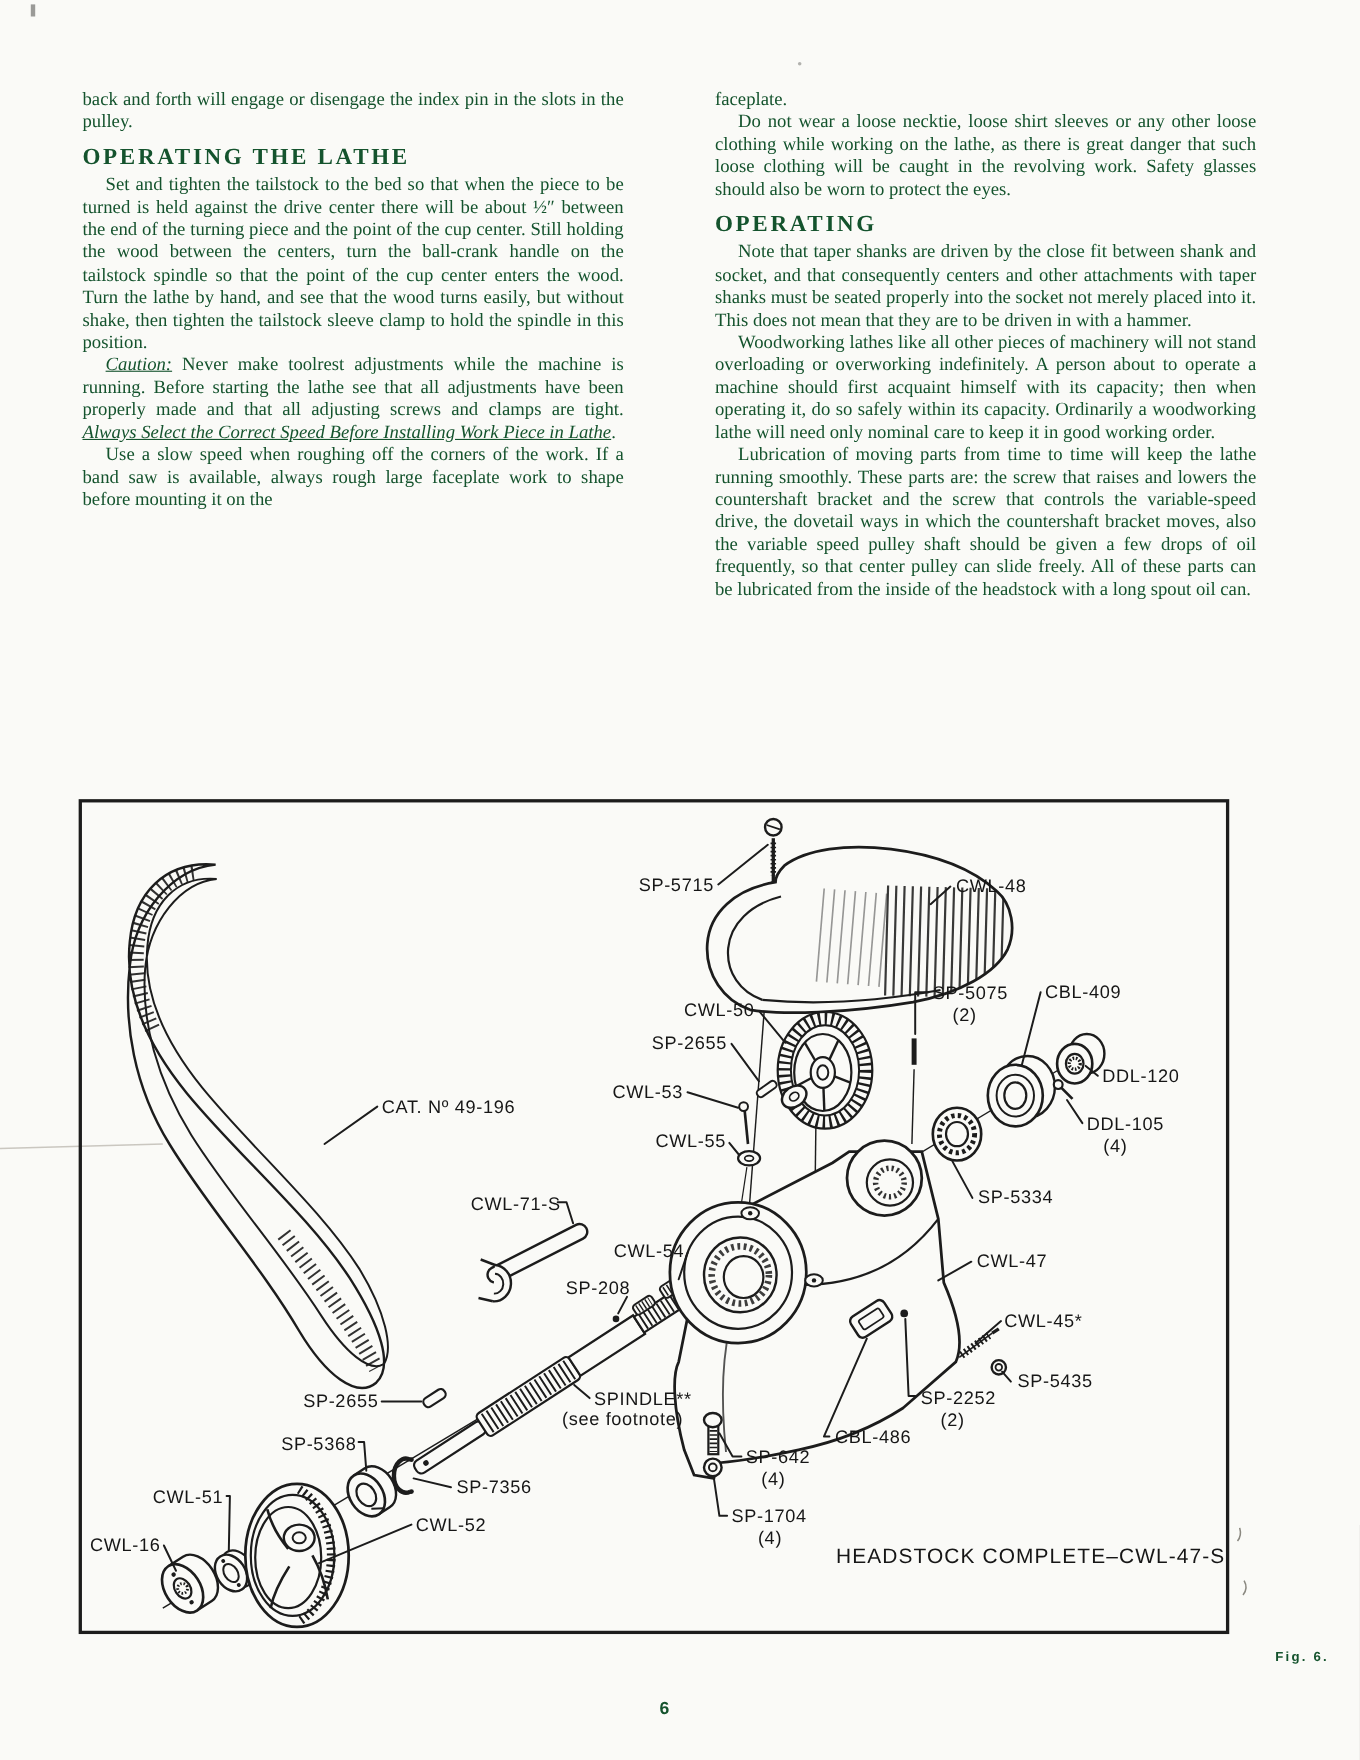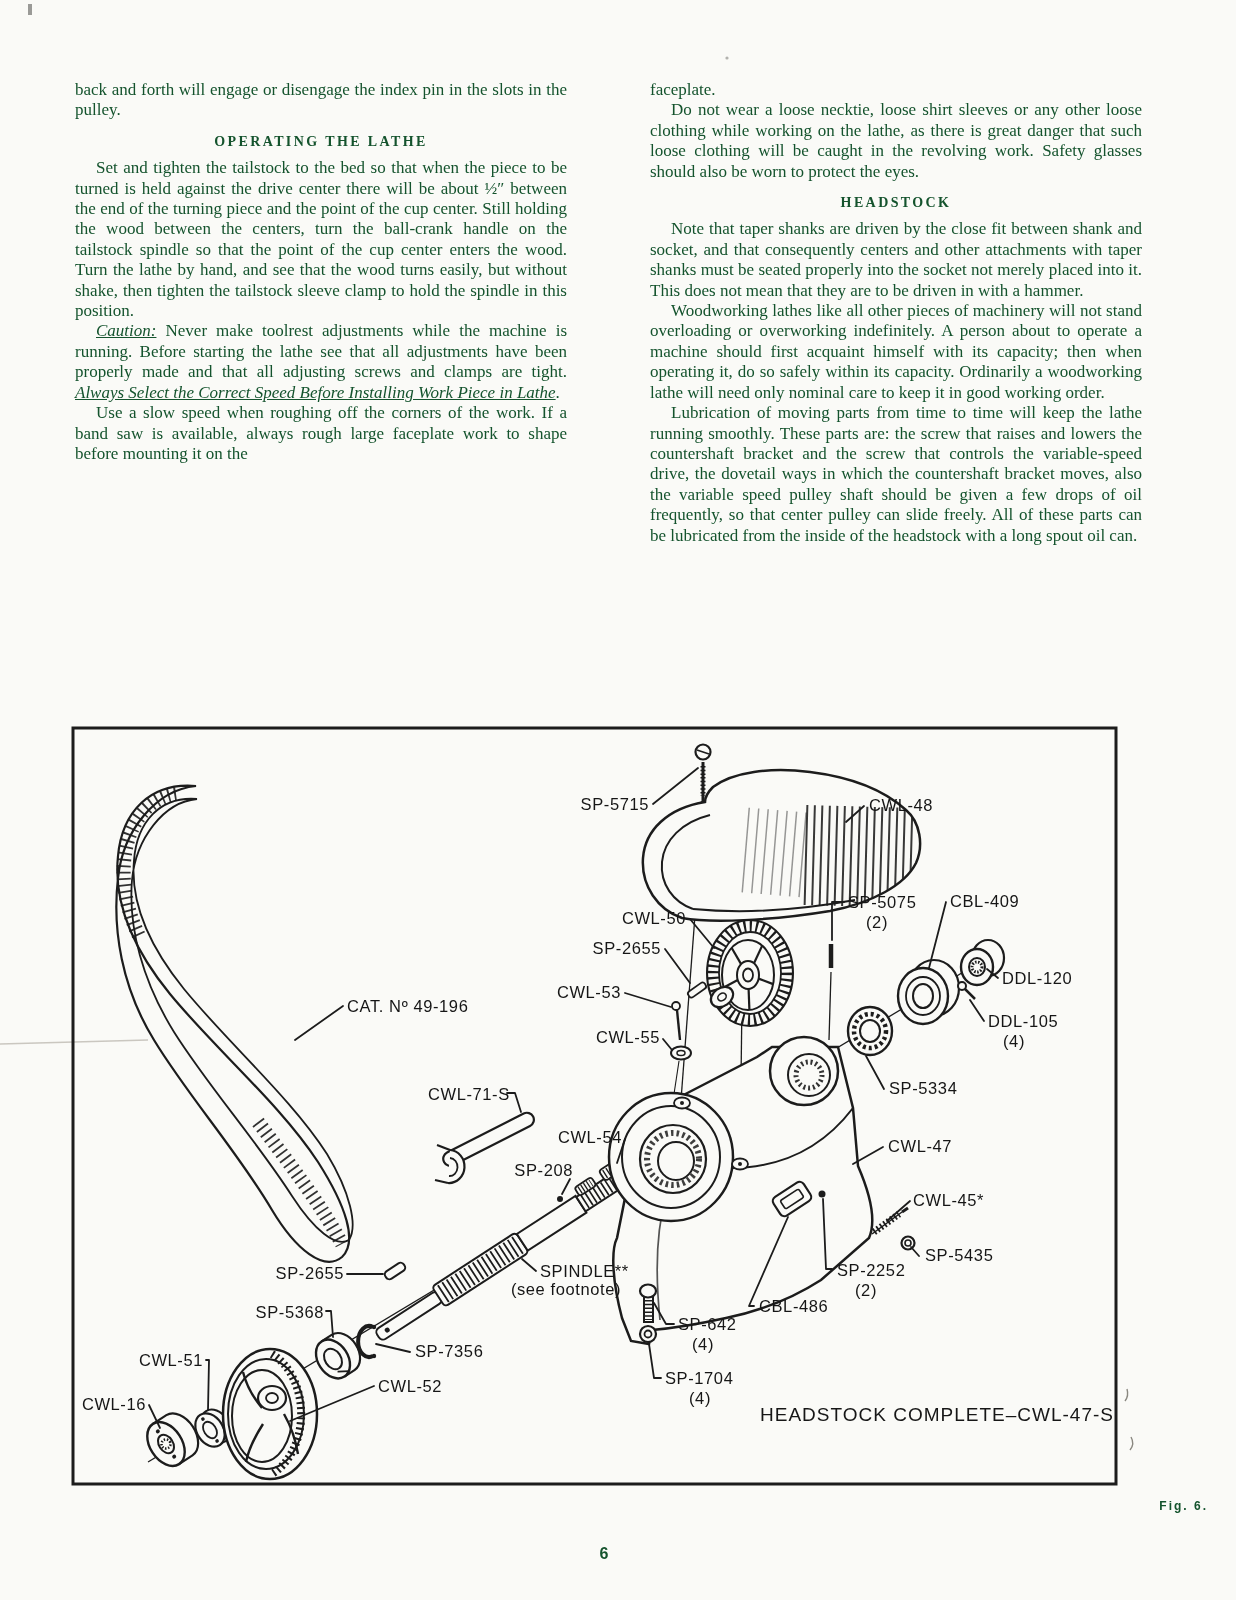--- a/index.html
+++ b/index.html
@@ -4,21 +4,21 @@
 <style>
   html,body{margin:0;padding:0;background:#e9e8e4;}
   .page{position:relative;width:1236px;height:1600px;background:#fafaf7;overflow:hidden;
         font-family:"Liberation Serif", serif;color:#14532d;}
   .col{position:absolute;top:80px;width:492px;text-align:justify;
        font-size:17px;line-height:20.4px;}
   .col-left{left:75px;}
   .col-right{left:626px;margin-left:24px;}
   .col p{margin:0;text-indent:21px;}
   .col p.noind{text-indent:0;}
-  .col h2.sec-head{font-size:14px;font-weight:bold;text-align:center;letter-spacing:2.4px;
+  .col h2.sec-head{font-size:21px;font-weight:bold;text-align:left;letter-spacing:2.4px;
        margin:11px 0 6px 0;text-indent:0;}
   .i{font-style:italic;text-decoration:underline;}
   svg.fig{position:absolute;left:0;top:0;width:1236px;height:1600px;}
   svg .ln{stroke:#1c1c1c;fill:none;}
   svg .fillp{fill:#fafaf7;}
   svg text.plabel{font-family:"Liberation Sans", sans-serif;font-size:16.5px;letter-spacing:0.6px;
        fill:#161616;}
   svg text.cap{font-size:19px;letter-spacing:1px;}
   svg .leader{stroke:#1c1c1c;stroke-width:1.8;fill:none;stroke-linejoin:round;stroke-linecap:round;}
   .fig-caption{position:absolute;top:1499px;left:0;width:1208px;text-align:right;
@@ -34,21 +34,21 @@
   <div class="col col-left" id="col-left">
       <p class="noind"><span>back and forth will engage or disengage the index pin in the slots in the pulley.</span></p>
       <h2 class="sec-head"><span>OPERATING THE LATHE</span></h2>
       <p><span>Set and tighten the tailstock to the bed so that when the piece to be turned is held against the drive center there will be about ½″ between the end of the turning piece and the point of the cup center. Still holding the wood between the centers, turn the ball-crank handle on the tailstock spindle so that the point of the cup center enters the wood. Turn the lathe by hand, and see that the wood turns easily, but without shake, then tighten the tailstock sleeve clamp to hold the spindle in this position.</span></p>
       <p><span class="i">Caution:</span><span> Never make toolrest adjustments while the machine is running. Before starting the lathe see that all adjustments have been properly made and that all adjusting screws and clamps are tight. </span><span class="i">Always Select the Correct Speed Before Installing Work Piece in Lathe</span><span>.</span></p>
       <p><span>Use a slow speed when roughing off the corners of the work. If a band saw is available, always rough large faceplate work to shape before mounting it on the</span></p>
     </div>
   <div class="col col-right" id="col-right">
       <p class="noind"><span>faceplate.</span></p>
       <p><span>Do not wear a loose necktie, loose shirt sleeves or any other loose clothing while working on the lathe, as there is great danger that such loose clothing will be caught in the revolving work. Safety glasses should also be worn to protect the eyes.</span></p>
-      <h2 class="sec-head"><span>HEADSTOCK</span></h2>
+      <h2 class="sec-head"><span>OPERATING</span></h2>
       <p><span>Note that taper shanks are driven by the close fit between shank and socket, and that consequently centers and other attachments with taper shanks must be seated properly into the socket not merely placed into it. This does not mean that they are to be driven in with a hammer.</span></p>
       <p><span>Woodworking lathes like all other pieces of machinery will not stand overloading or overworking indefinitely. A person about to operate a machine should first acquaint himself with its capacity; then when operating it, do so safely within its capacity. Ordinarily a woodworking lathe will need only nominal care to keep it in good working order.</span></p>
       <p><span>Lubrication of moving parts from time to time will keep the lathe running smoothly. These parts are: the screw that raises and lowers the countershaft bracket and the screw that controls the variable-speed drive, the dovetail ways in which the countershaft bracket moves, also the variable speed pulley shaft should be given a few drops of oil frequently, so that center pulley can slide freely. All of these parts can be lubricated from the inside of the headstock with a long spout oil can.</span></p>
     </div>
 
   <svg class="fig" viewBox="0 0 1236 1600">
     <defs>
       <clipPath id="gclip">
         <path d="M 705,802 C 668,808 645,830 643,858 C 641,886 658,910 682,918 C 710,923 770,921 830,911 C 872,903 905,885 916,863 C 924,845 920,822 906,810 C 884,790 850,777 810,772 C 770,767 733,772 713,787 C 708,792 705,797 705,802 Z"></path>
       </clipPath>

